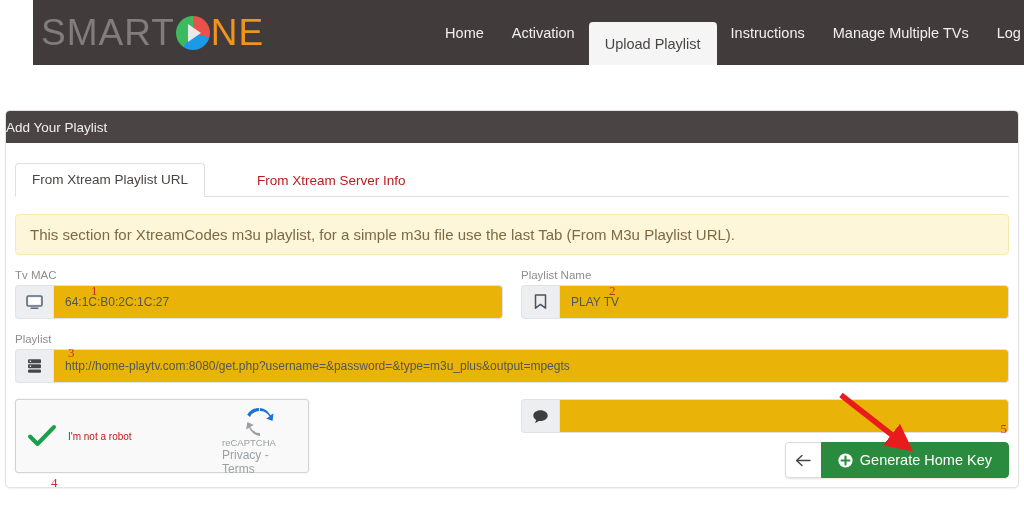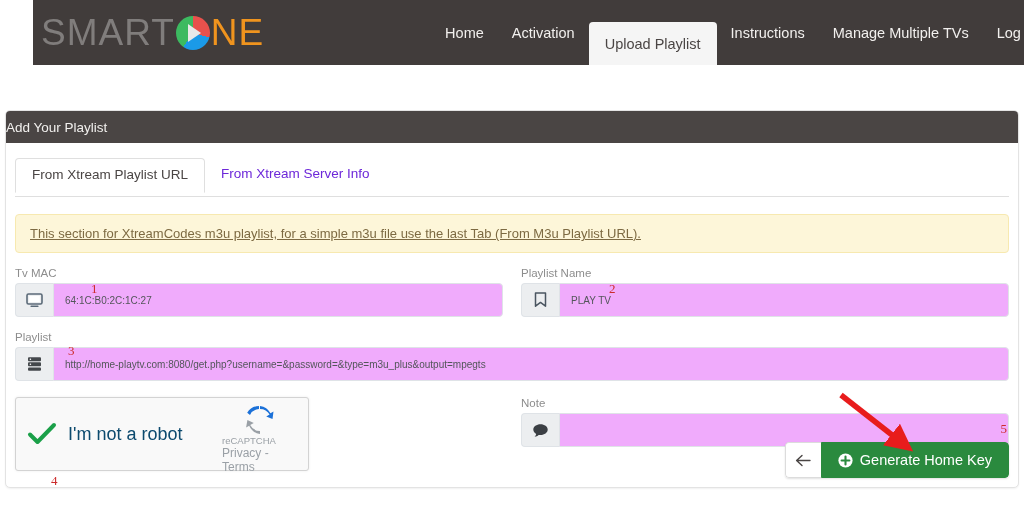--- a/index.html
+++ b/index.html
@@ -66,68 +66,69 @@
   }
   .card-header {
     height: 32px; background: #4a4544; color: #f2f0ee;
     display: flex; align-items: center; 
     font-size: 13.5px; border-radius: 4px 4px 0 0;
   }
   .card-body { padding: 10px 9px 0 9px; }
 
   
   .tabs {
-    display: flex; align-items: flex-start;
+    display: flex; align-items: flex-end;
     border-bottom: 1px solid #dfdfdf; height: 40px;
     margin: 4px 0 0 0;
+    gap: 36px;
   }
   .tab {
-    font-size: 13.5px; color: #6d28d9; padding: 9px 16px 10px 16px;
+    font-size: 13.5px; color: #b91c1c; padding: 9px 16px 10px 16px;
     cursor: pointer; line-height: 1; position: relative; top: 1px;
   }
   .tab.active {
     color: #4a4544; background: #fff;
     border: 1px solid #dfdfdf; border-bottom: 1px solid #fff;
     border-radius: 4px 4px 0 0;
   }
 
   
   .alert {
     margin: 17px 0 0 0; background: #fdf6d9; border: 1px solid #f7e9b0;
     border-radius: 4px; padding: 11px 14px;
-    font-size: 13px; color: #7d6a42; text-decoration: underline;
+    font-size: 15px; color: #7d6a42;
   }
 
   
   .row { display: flex; gap: 18px; margin-top: 14px; }
   .col { flex: 1; position: relative; }
   .field-label { font-size: 11.5px; color: #8d8d8d; margin-bottom: 4px; display: block; }
 
   .input-group { display: flex; height: 34px; }
   .input-addon {
     width: 38px; background: #eceef0; border: 1px solid #dfe3e7;
     border-right: none; border-radius: 4px 0 0 4px;
     display: flex; align-items: center; justify-content: center;
   }
   .input-box {
     flex: 1; border: 1px solid #dfe3e7; border-radius: 0 4px 4px 0;
-    background: #f0abfc; display: flex; align-items: center;
-    padding-left: 11px; font-size: 10px; color: #53565a;
+    background: #eab308; display: flex; align-items: center;
+    padding-left: 11px; font-size: 12px; color: #53565a;
     overflow: hidden; white-space: nowrap;
   }
 
   
   .recaptcha {
     width: 294px; height: 74px; background: #f9f9f9;
     border: 1px solid #d3d3d3; border-radius: 3px;
     display: flex; align-items: center; position: relative;
     box-shadow: 0 0 3px rgba(0,0,0,.07);
   }
   .rc-check { width: 52px; display: flex; align-items: center; justify-content: center; }
-  .rc-label { font-size: 18px; color: #0c4a6e; }
+  .rc-label { font-size: 10px; color: #b91c1c; }
   .rc-logo {
     position: absolute; right: 10px; top: 8px;
     width: 76px; text-align: left;
   }
   .rc-logo .name { font-size: 9.5px; color: #9aa0a6; margin-top: 1px; }
   .rc-logo .terms { font-size: 12px; color: #9aa0a6; }
 
   
   .btn-group {
     position: absolute; right: 9px; bottom: 9px;
@@ -262,21 +263,20 @@
                 <span>Privacy</span>
                 <span>-</span>
                 <span>Terms</span>
               </div>
             </div>
           </div>
           <span class="anno" style="left:36px; top:76px;">4</span>
         </div>
 
         <div class="col">
-          <span class="field-label">Note</span>
           <div class="input-group">
             <div class="input-addon">
               <svg class="ic" width="17" height="15" viewBox="0 0 17 15">
                 <path d="M8.5 1.2c-4 0-7.2 2.4-7.2 5.4 0 1.8 1.1 3.4 2.9 4.4-.2 1-.8 2-1.6 2.8 1.6-.3 3-1 4-1.9.6.1 1.2.2 1.9.2 4 0 7.2-2.4 7.2-5.5S12.5 1.2 8.5 1.2z" fill="#3b3f44"></path>
               </svg>
             </div>
             <div class="input-box"></div>
           </div>
         </div>
       </div>

